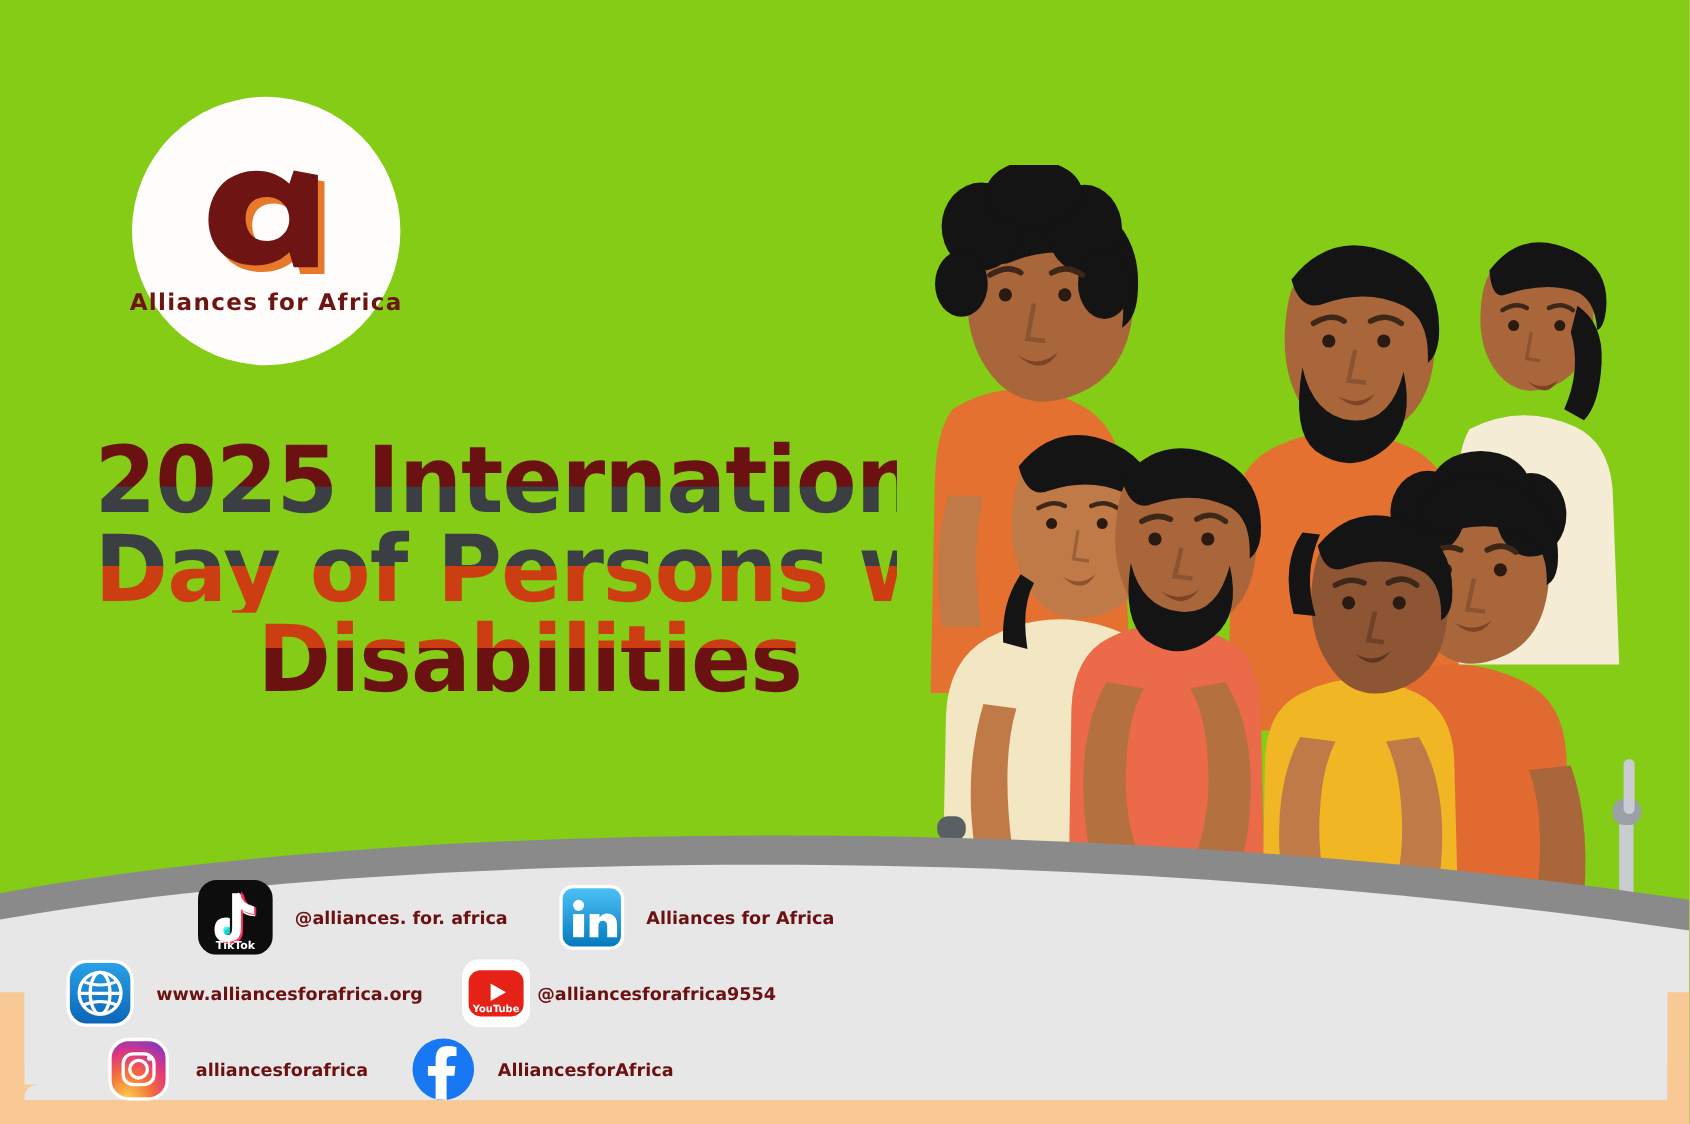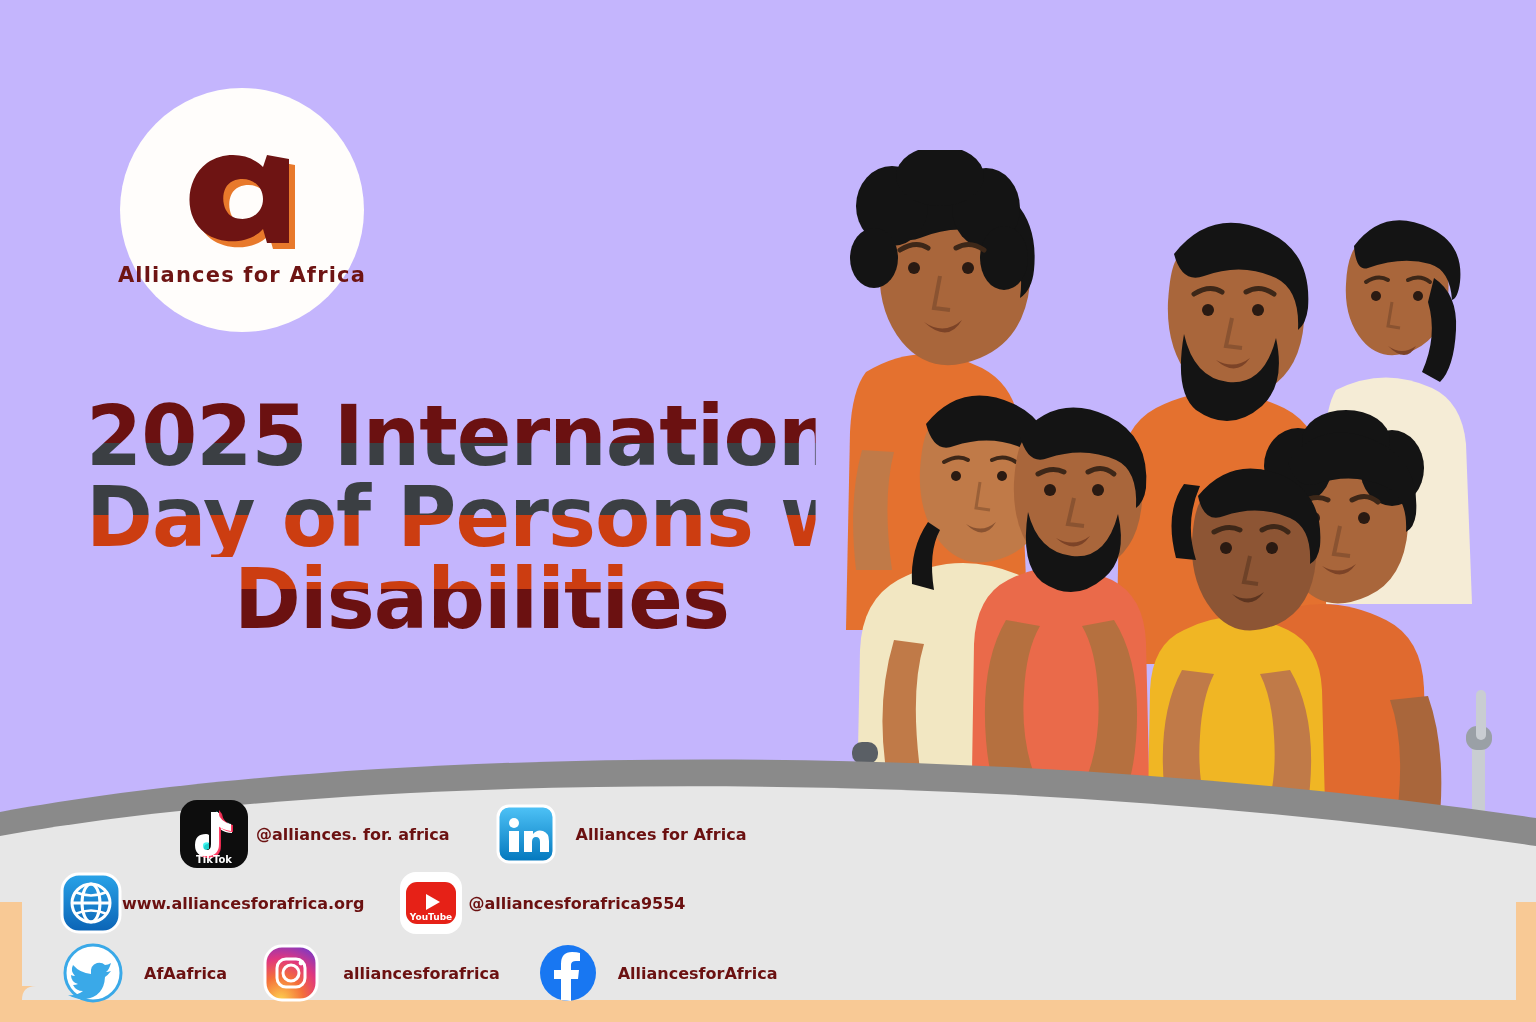--- a/index.html
+++ b/index.html
@@ -2,21 +2,21 @@
 <html><head>
 <meta charset="utf-8">
 <style>
   html,body{margin:0;padding:0;}
   body{
     width:1536px;height:1022px;overflow:hidden;
     background:#f8c995;
     font-family:"Liberation Sans", sans-serif;
     position:relative;
   }
-  #poster{position:absolute;inset:0;background:#c4b5fd;overflow:hidden;}
+  #poster{position:absolute;inset:0;background:#84cc16;overflow:hidden;}
 
   
   .logo-circle{
     position:absolute;left:120px;top:88px;width:244px;height:244px;
     border-radius:50%;background:#fffdfb;
     display:flex;flex-direction:column;align-items:center;justify-content:center;
   }
   .logo-mark{position:relative;width:130px;height:118px;margin-top:6px;}
   .logo-mark svg{position:absolute;left:0;top:0;}
   .logo-word{
@@ -278,21 +278,21 @@
         <span class="sicon">
           <svg width="68" height="68" viewBox="0 0 68 68">
             <rect x="0" y="0" width="68" height="68" rx="17" fill="#0d0d0d"></rect>
             <path d="M40 13 q1 10 12 12 l0 8 q-7 0 -12 -4 l0 17 q0 12 -12 12 q-11 0 -11 -11 q0 -11 11 -11 l0 8 q-4 0 -4 4 q0 4 4 4 q4 0 4 -6 l0 -33 z" fill="#ffffff"></path>
             <path d="M37 11 q1 10 12 12 l0 6 q-8 -1 -13 -6 l0 18 q0 12 -12 12 q-4 0 -7 -2 q3 -9 12 -9 l0 7 q-3 0 -3 3 q0 3 3 3 q4 0 4 -6 l0 -33 z" fill="#25f4ee" opacity="0.85"></path>
             <path d="M42 14 q1 9 11 11 l0 7 q-7 0 -12 -4 l0 18 q0 12 -13 12 q-6 0 -9 -4 q4 2 8 2 q12 0 12 -12 l0 -34 z" fill="#fe2c55" opacity="0.9"></path>
             <path d="M38 12 q2 10 13 12 l0 7 q-8 -1 -13 -5 l0 18 q0 12 -12 12 q-11 0 -11 -11 q0 -11 11 -11 q2 0 3 1 l0 8 q-1 -1 -3 -1 q-3 0 -3 4 q0 4 4 4 q4 0 4 -6 l0 -32 z" fill="#ffffff"></path>
             <text x="34" y="63" font-family="DejaVu Sans, sans-serif" font-size="10" font-weight="700" fill="#ffffff" text-anchor="middle">TikTok</text>
           </svg>
         </span>
-        <span class="slabel" style="margin-left:8px;">@alliances. for. africa</span>
+        <span class="slabel" style="margin-left:20px;">@alliances. for. africa</span>
       </div>
       <div class="gap-lg" style="width:46px;"></div>
       <div class="sitem">
         <span class="sicon">
           <svg width="60" height="60" viewBox="0 0 60 60">
             <defs>
                 <linearGradient id="ligr" x1="0" y1="0" x2="0" y2="1">
               <stop offset="0" stop-color="#4fc3f7"></stop>
                   <stop offset="1" stop-color="#0277bd"></stop>
                 </linearGradient>
@@ -318,46 +318,37 @@
                 </linearGradient>
               </defs>
             <rect x="2" y="2" width="58" height="58" rx="17" fill="url(#glgr)" stroke="#ffffff" stroke-width="3"></rect>
             <circle cx="31" cy="31" r="19" fill="none" stroke="#ffffff" stroke-width="3"></circle>
             <ellipse cx="31" cy="31" rx="9" ry="19" fill="none" stroke="#ffffff" stroke-width="3"></ellipse>
             <line x1="12" y1="31" x2="50" y2="31" stroke="#ffffff" stroke-width="3"></line>
             <path d="M15 20 q16 7 32 0" stroke="#ffffff" stroke-width="2.6" fill="none"></path>
             <path d="M15 42 q16 -7 32 0" stroke="#ffffff" stroke-width="2.6" fill="none"></path>
           </svg>
         </span>
-        <span class="slabel" style="">www.alliancesforafrica.org</span>
+        <span class="slabel" style="margin-left:20px;">www.alliancesforafrica.org</span>
       </div>
       <div class="gap-lg" style="width:36px;"></div>
       <div class="sitem">
         <span class="sicon">
           <svg width="62" height="62" viewBox="0 0 62 62">
             <rect x="0" y="0" width="62" height="62" rx="16" fill="#ffffff"></rect>
             <rect x="6" y="10" width="50" height="42" rx="11" fill="#e62117"></rect>
             <path d="M26 22 l14 8 l-14 8 z" fill="#ffffff"></path>
             <text x="31" y="48" font-family="DejaVu Sans, sans-serif" font-size="9" font-weight="700" fill="#ffffff" text-anchor="middle">YouTube</text>
           </svg>
         </span>
         <span class="slabel" style="margin-left:6px;">@alliancesforafrica9554</span>
       </div>
     </div>
 
     <div class="srow" style="left:62px; top:190px;">
-      <div class="sitem">
-        <span class="sicon">
-          <svg width="62" height="62" viewBox="0 0 62 62">
-            <circle cx="31" cy="31" r="28" fill="#ffffff" stroke="#3aa9e8" stroke-width="3"></circle>
-            <path d="M49 21 q-3 2 -6 2 q-3 -3 -8 -2 q-7 2 -6 11 q-11 -1 -18 -9 q-3 6 2 11 q-2 0 -4 -1 q0 7 7 9 q-2 1 -5 1 q3 6 10 6 q-6 5 -15 4 q9 5 18 4 q18 -3 19 -22 q3 -2 6 -6 q-3 1 -5 1 q3 -2 5 -9 z" fill="#3aa9e8"></path>
-          </svg>
-        </span>
-        <span class="slabel" style="margin-left:20px;">AfAafrica</span>
-      </div>
       <div class="gap-a" style="width:34px;"></div>
       <div class="sitem">
         <span class="sicon">
           <svg width="60" height="60" viewBox="0 0 60 60">
             <defs>
                 <radialGradient id="iggr" cx="0.3" cy="1" r="1.1">
               <stop offset="0" stop-color="#fdd14f"></stop>
                   <stop offset="0.4" stop-color="#f46f3a"></stop>
               <stop offset="0.7" stop-color="#e0367f"></stop>
                   <stop offset="1" stop-color="#7b39c6"></stop>

